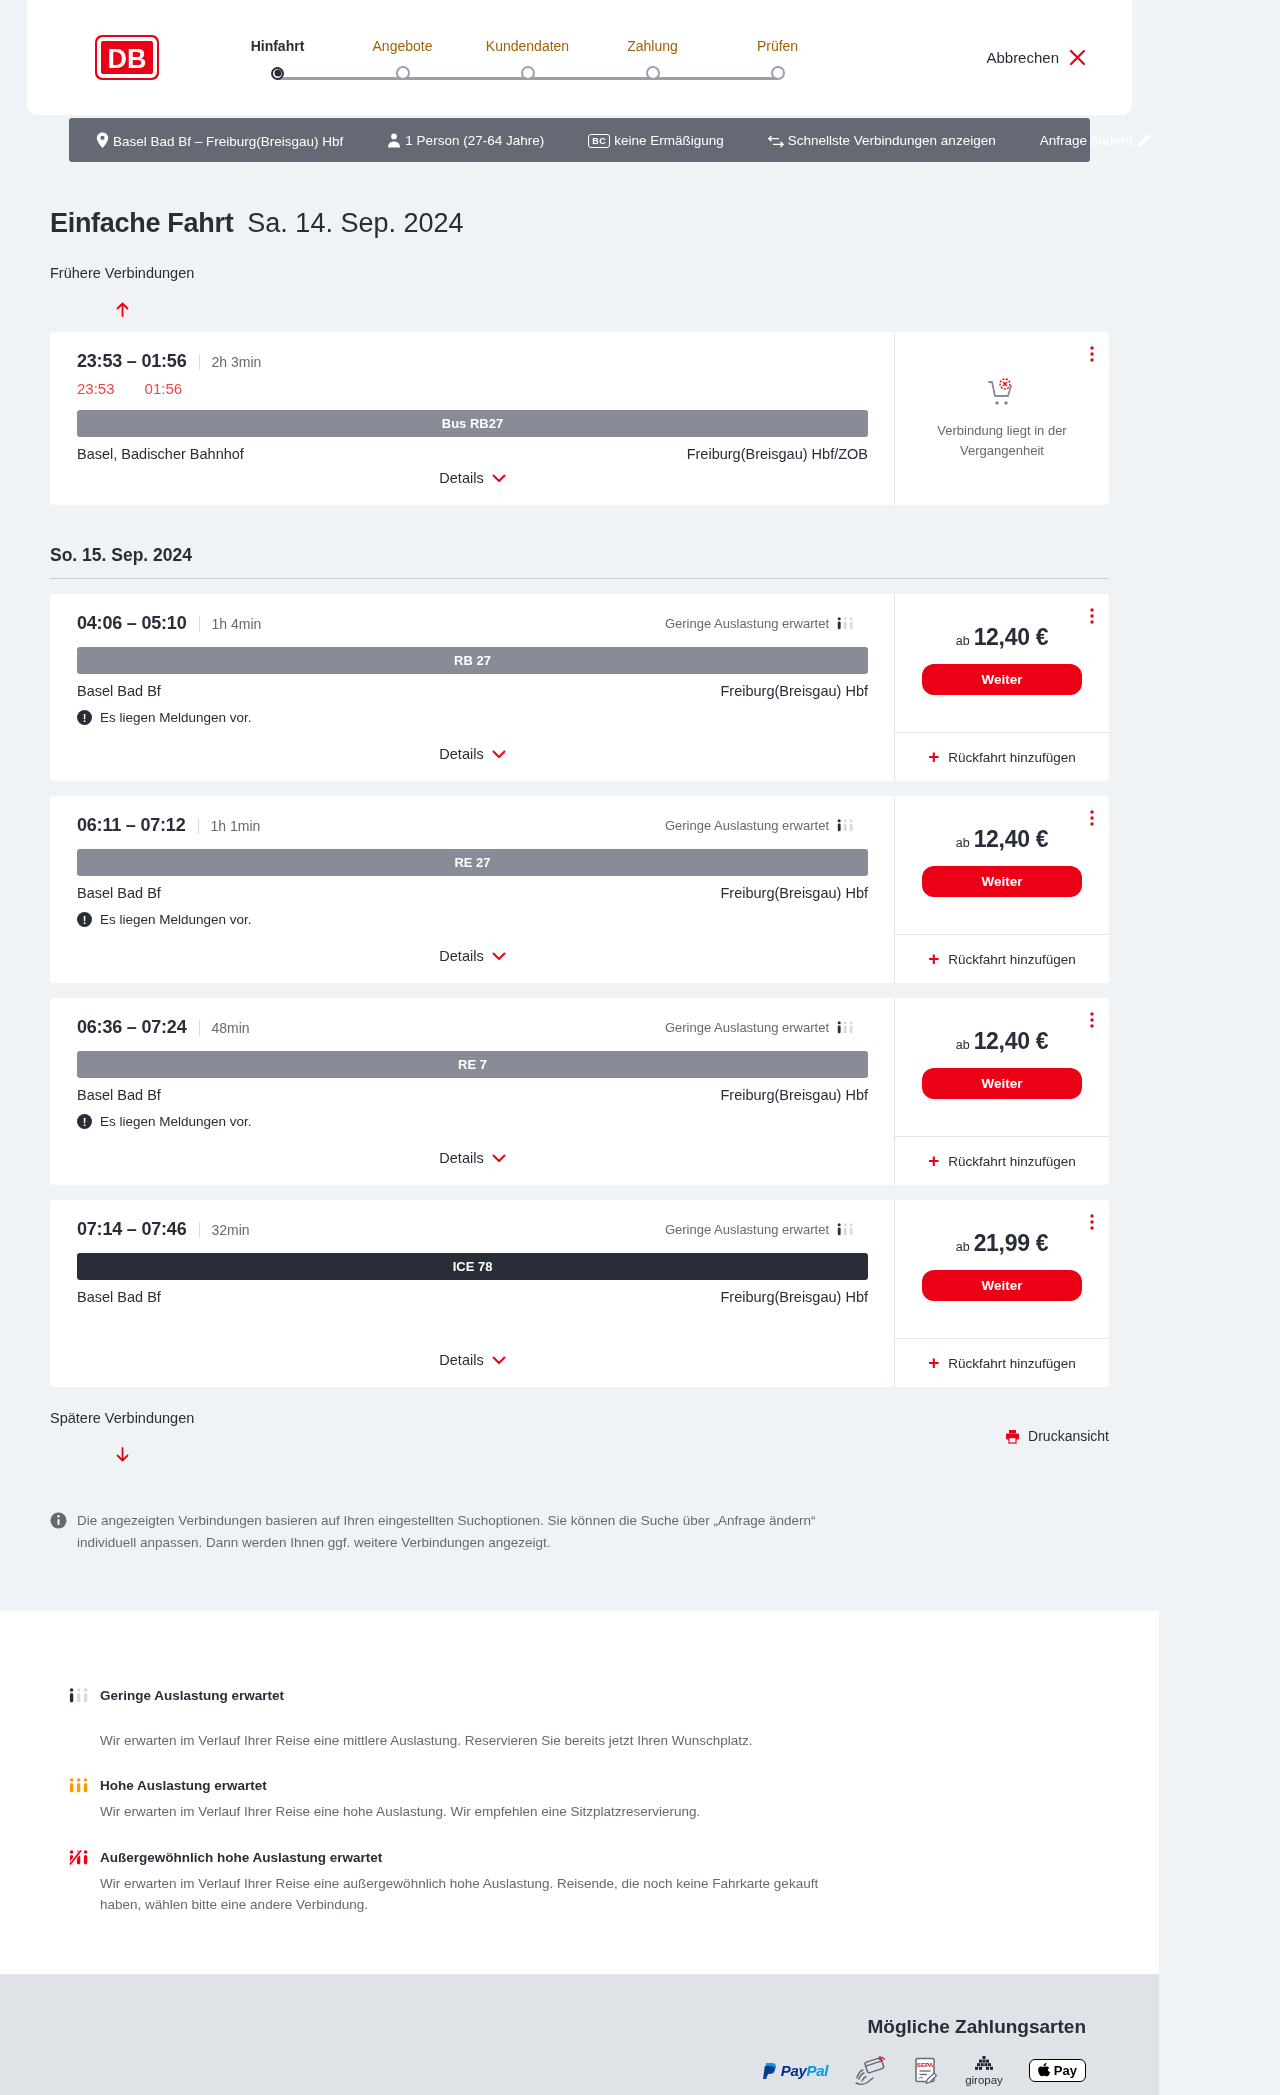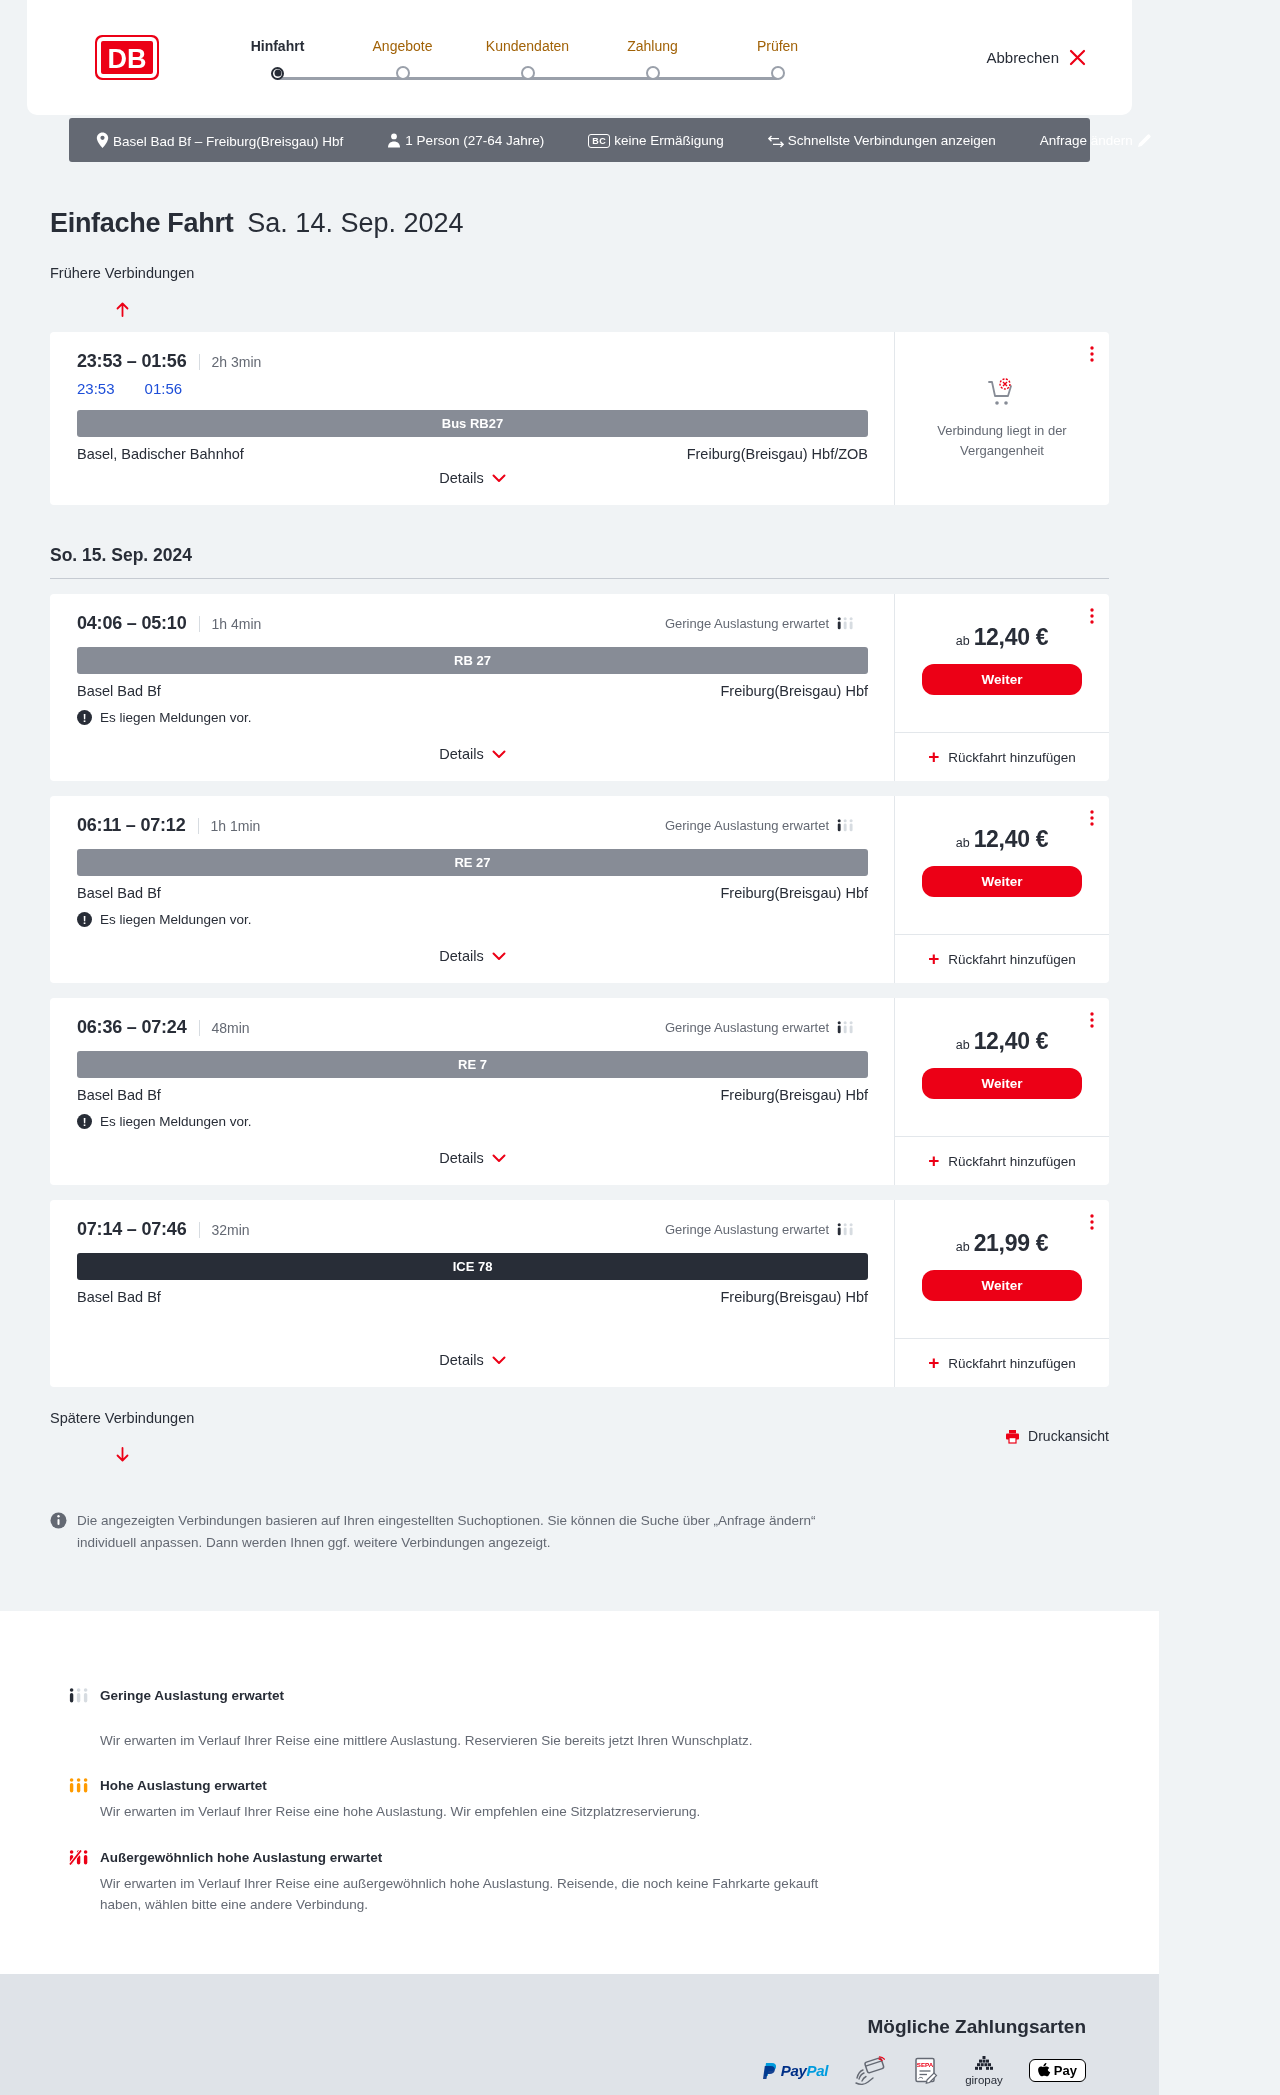--- a/index.html
+++ b/index.html
@@ -66,21 +66,21 @@
     align-items:center; position:relative;
   }
   .kebab { position:absolute; top:10px; right:11px; padding:4px; cursor:pointer; }
   .row-top { display:flex; align-items:center; justify-content:space-between; }
   .time-group { display:flex; align-items:center; gap:12px; }
   .time { font-size:18px; font-weight:bold; letter-spacing:-.2px; }
   .vsep { width:1px; height:16px; background:#d7dce1; display:inline-block; }
   .dur { font-size:14px; color:#646973; }
   .occ-group { display:flex; align-items:center; gap:8px; margin-right:14px; }
   .occ-label { font-size:13px; color:#646973; }
-  .green-times { margin-top:8px; display:flex; gap:30px; font-size:15px; color:#1d4ed8; }
+  .green-times { margin-top:8px; display:flex; gap:30px; font-size:15px; color:#ef4444; }
   .train-bar {
     margin-top:13px; height:27px; background:#878c96; border-radius:3px; color:#fff;
     font-size:13px; font-weight:bold; display:flex; align-items:center; justify-content:center;
   }
   .train-bar.dark { background:#282d37; }
   .stations { margin-top:9px; display:flex; justify-content:space-between; font-size:14.5px; color:#282d37; }
   .messages { margin-top:11px; display:flex; align-items:center; gap:8px; font-size:13.5px; cursor:pointer; }
   .msg-icon {
     width:15px; height:15px; border-radius:50%; background:#282d37; color:#fff; font-size:11px;
     font-weight:bold; display:flex; align-items:center; justify-content:center;

